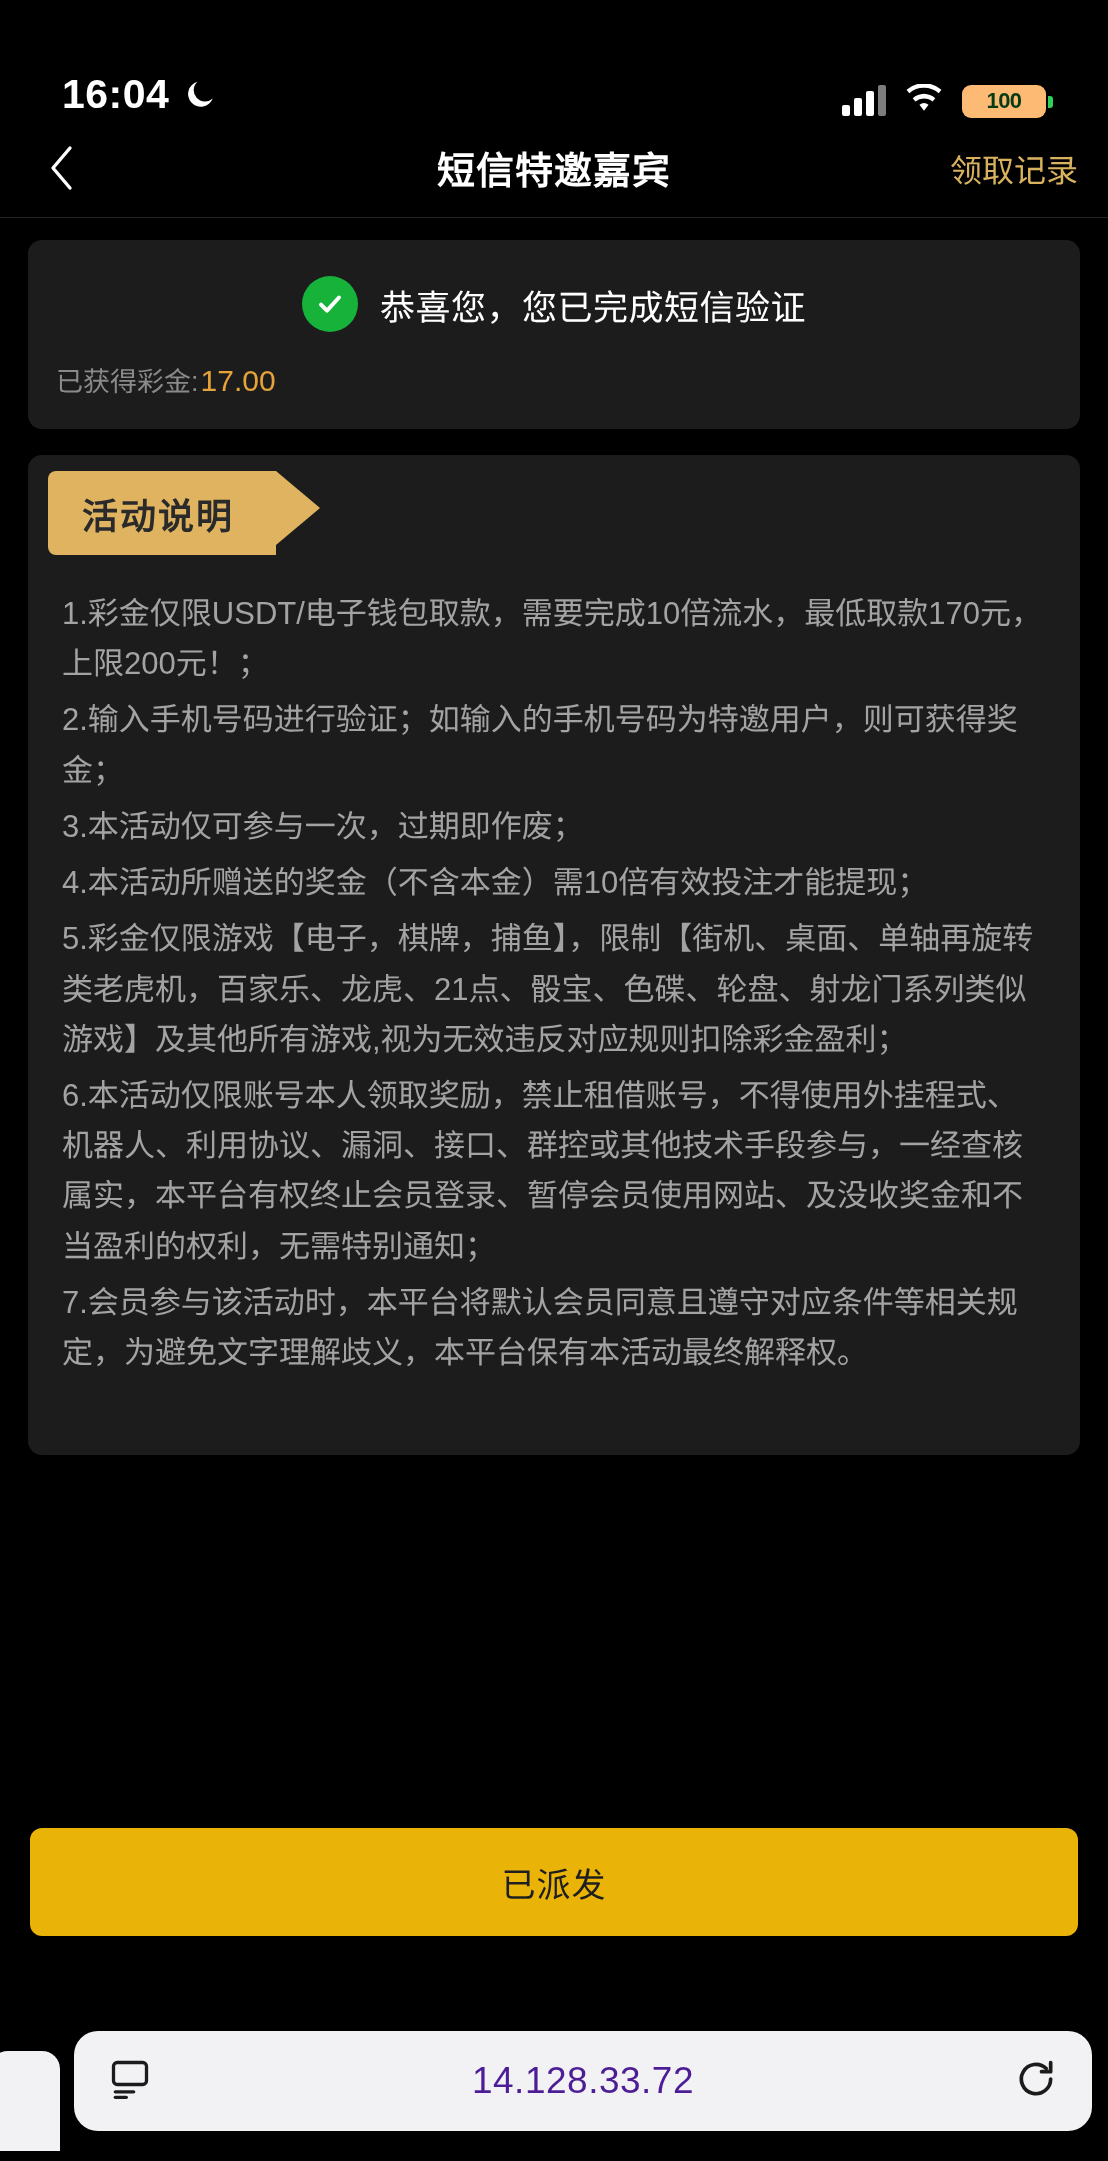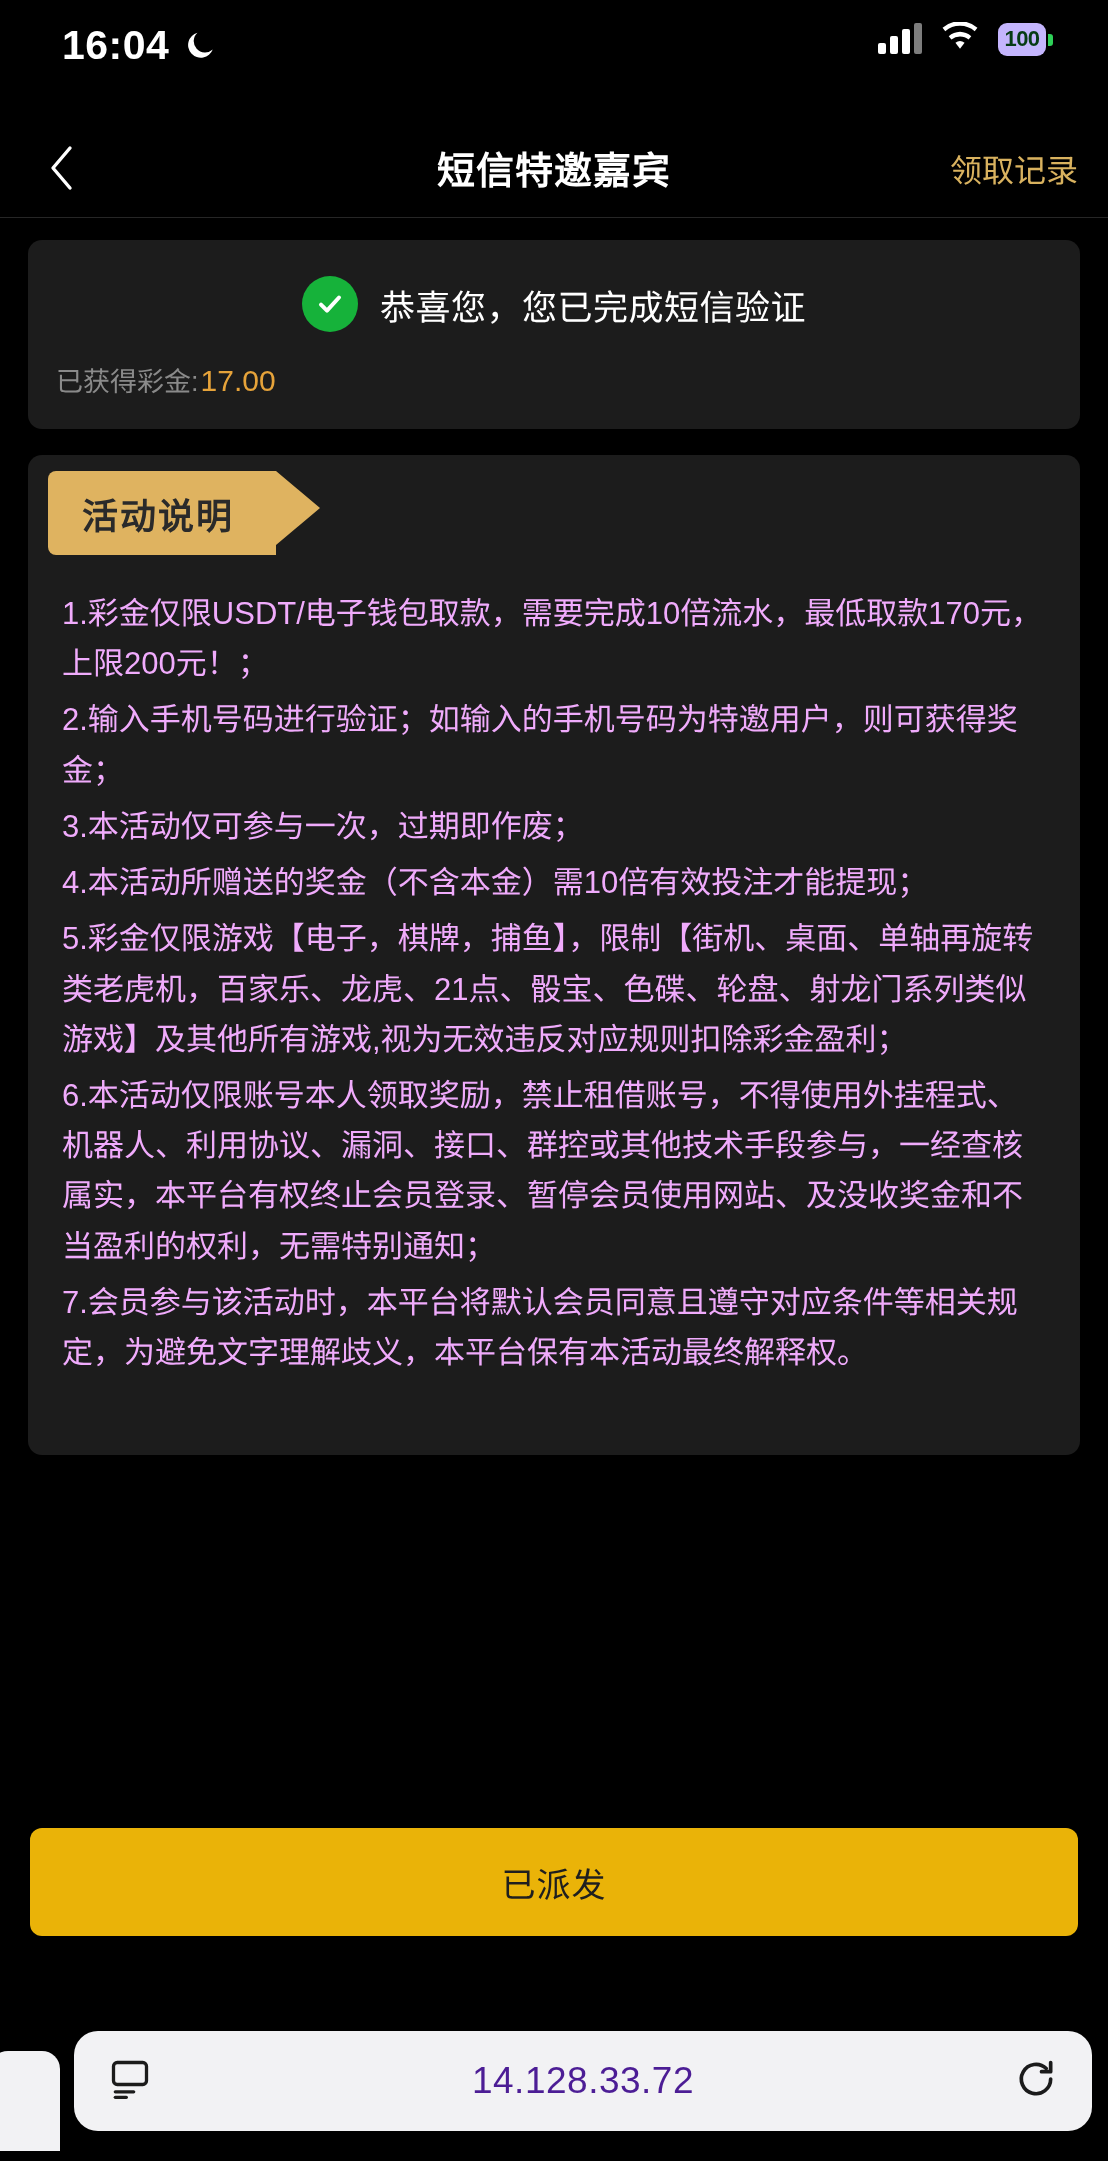--- a/index.html
+++ b/index.html
@@ -13,21 +13,21 @@
     position: relative;
     width: 1108px; height: 2161px;
     background: #000;
     overflow: hidden;
   }
 
   
   .status-bar {
     height: 118px;
     display: flex;
-    align-items: flex-start;
+    align-items: flex-end;
     justify-content: space-between;
     padding: 22px 62px 0 62px;
     color: #fff;
   }
   .status-left {
     display: flex; align-items: center; gap: 14px;
   }
   .status-time {
     font-size: 41px;
     font-weight: 600;
@@ -38,23 +38,23 @@
     display: flex; align-items: center; gap: 18px;
   }
   .signal { display: flex; align-items: flex-end; gap: 4px; height: 30px; }
   .signal i { display: block; width: 8px; background: #fff; border-radius: 2px; }
   .signal i:nth-child(1){ height: 11px; }
   .signal i:nth-child(2){ height: 18px; }
   .signal i:nth-child(3){ height: 25px; }
   .signal i:nth-child(4){ height: 31px; background: #7d7d7d; }
   .wifi-icon { width: 40px; height: 30px; }
   .battery {
-    width: 48px; height: 33px;
+    width: 84px; height: 33px;
     border-radius: 9px;
-    background: #c4b5fd;
+    background: #fdba74;
     display: flex; align-items: center; justify-content: center;
     position: relative;
   }
   .battery span {
     font-size: 22px; font-weight: 700; color: #063b14;
     letter-spacing: -0.5px;
   }
   .battery::after {
     content: "";
     position: absolute; right: -7px; top: 11px;
@@ -165,21 +165,21 @@
     content: "";
     position: absolute;
     right: -44px; top: 0;
     width: 0; height: 0;
     border-top: 37px solid transparent;
     border-bottom: 37px solid transparent;
     border-left: 44px solid #dfb360;
   }
   .rules-body {
     padding: 34px 34px 0 34px;
-    color: #f0abfc;
+    color: #a3a3a3;
     font-size: 31px;
     line-height: 1.62;
   }
   .rules-body p {
     margin: 0 0 6px 0;
   }
 
   
   .bottom-bar {
     position: absolute;

